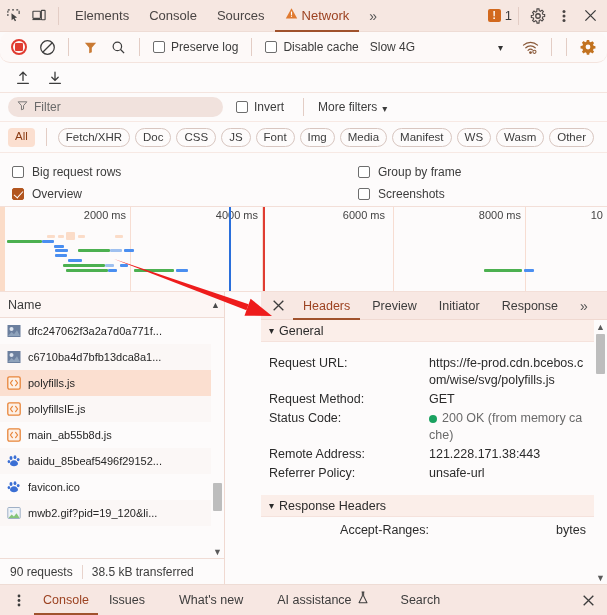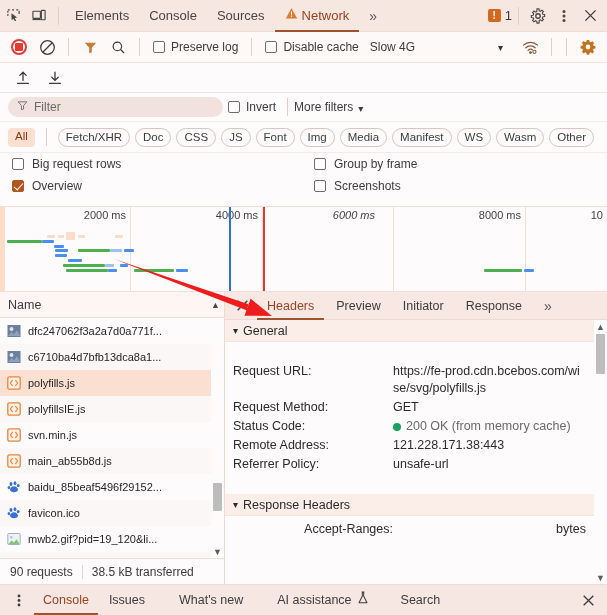--- a/index.html
+++ b/index.html
@@ -25,51 +25,51 @@
   }
   .tab.active{ color:#9c4221; box-shadow: inset 0 -2px 0 #a0522d;}
   .topbar .spacer{ flex:1;}
   .warnbadge{ display:flex; align-items:center; gap:4px; font-size:13px; color:#3c3c3c;}
   .warn-sq{ width:13px;height:13px;background:#d2691e;color:#fff;font-size:10px;line-height:13px;text-align:center;border-radius:2px;font-weight:bold;}
   .chev{ font-size:14px; color:#555; letter-spacing:-2px;}
 
   
   .nettool{
     height:31px; display:flex; align-items:center; gap:2px; padding:0 6px;
-    background:#fdf9f8; border-bottom:1px solid #f4e4de; flex:none;
+    background:#fdf9f8; border-bottom:1px solid #f4e4de; flex:none;border-radius:10px;
   }
   .rec-dot{ width:16px;height:16px;border:2px solid #e03c31;border-radius:50%;display:flex;align-items:center;justify-content:center;}
   .rec-dot i{ width:8px;height:8px;background:#e03c31;border-radius:1px;display:block;}
   .cbx{ width:12px;height:12px;border:1px solid #6d6d6d;border-radius:2px;background:#fff;display:inline-block;flex:none;}
   .cbx.on{ background:#b2551e;border-color:#b2551e;position:relative;}
   .cbx.on:after{content:"";position:absolute;left:3px;top:0px;width:4px;height:8px;border:solid #fff;border-width:0 1.6px 1.6px 0;transform:rotate(42deg);}
   .lblchk{ display:flex;align-items:center;gap:6px;font-size:12px;color:#3c3c3c;padding:0 5px;white-space:nowrap;}
   .throttle{ font-size:12px;padding:0 4px; white-space:nowrap;}
 
   
   .iorow{ height:30px; display:flex; align-items:center; gap:6px; padding:0 10px;
           background:#fdfbfb; border-bottom:1px solid #f4e4de; flex:none;}
 
   
-  .filterrow{ height:29px; display:flex; align-items:center; padding:0 8px; 
+  .filterrow{ height:29px; display:flex; align-items:center; padding:0 8px; gap:8px;
               background:#fdfbfb; border-bottom:1px solid #f7e9e4; flex:none;}
   .filterbox{ flex:0 0 215px; height:20px; background:#f1e2dd; border-radius:10px;
               display:flex; align-items:center; gap:6px; padding:0 9px; color:#6a6a6a; font-size:12px;}
   .morefilters{ font-size:12px; color:#3c3c3c; display:flex;align-items:flex-end;gap:5px;white-space:nowrap;}
 
   
   .chiprow{ height:31px; display:flex; align-items:center; gap:5px; padding:0 8px;
             background:#fdfbfb; border-bottom:1px solid #f7e9e4; flex:none; }
   .chip{ height:19px; padding:0 7px; border:1px solid #d8c6c0; border-radius:10px;
          font-size:11.5px; line-height:17px; color:#3c3c3c; background:#fdfbfb; white-space:nowrap;}
   .chip.all{ border:none; background:#fbdfd0; color:#8a3a12; padding:0 7px; border-radius:4px;}
 
   
   .optsrow{ flex:none; background:#fdfbfb; border-bottom:1px solid #f3dfd8; padding:4px 0 5px 0;}
-  .optline{ display:flex; height:22px; align-items:flex-start;}
+  .optline{ display:flex; height:22px; align-items:flex-end;gap:44px;}
   .optcell{ display:flex; align-items:center; gap:8px; font-size:12px;}
   .optcell.c1{ width:310px; padding-left:12px;}
   .optcell.c2{ padding-left:4px;}
 
   
   .overview{ height:85px; position:relative; background:#fdfbfb; border-bottom:1px solid #f3dfd8; flex:none; overflow:hidden;}
   .ovgrid{ position:absolute; inset:0;}
   .ovline{ position:absolute; top:0; bottom:0; width:1px; background:#f7ddd2;}
   .ovlabel{ position:absolute; top:2px; font-size:11px; color:#444; transform:translateX(-100%); padding-right:4px; white-space:nowrap;}
   .band{ position:absolute; height:3px; border-radius:1px;}
@@ -84,21 +84,21 @@
   .lp-list{ flex:1; overflow:hidden; position:relative;}
   .row{ height:26px; display:flex; align-items:center; gap:7px; padding:0 6px; font-size:11px; color:#262626; white-space:nowrap;}
   .row:nth-child(even){ background:#fbf7f6;}
   .row.sel{ background:#fbdfd0 !important;}
   .fico{ width:15px; height:15px; flex:none; display:flex; align-items:center; justify-content:center;}
   .rowname{ overflow:hidden; text-overflow:ellipsis;}
   .lp-foot{ height:26px; display:flex; align-items:center; gap:9px; padding:0 10px; font-size:12px;
             border-top:1px solid #f0dcd5; background:#fdfbfb; flex:none;}
   .footsep{ width:1px; height:14px; background:#e8d3cc;}
 
-  .rightpane{ flex:1; display:flex; flex-direction:column; min-width:0; min-height:0; position:relative;}
+  .rightpane{ flex:1; display:flex; flex-direction:column; min-width:0; min-height:0; position:relative;margin-left:36px;}
   .rp-tabs{ height:28px; display:flex; align-items:center; gap:2px; background:#f8e8e3;
             border-bottom:1px solid #f0d9d1; flex:none; padding-left:4px;}
   .rtab{ padding:0 10px; height:28px; line-height:28px; font-size:12.5px; color:#3c3c3c; white-space:nowrap;}
   .rtab.active{ color:#9c4221; box-shadow: inset 0 -2px 0 #a0522d;}
   .rp-body{ flex:1; overflow:hidden; position:relative; background:#fdfbfb;}
   .sect-head{ height:22px; display:flex; align-items:center; gap:5px; padding:0 8px; font-size:12.5px;
               background:#fbeee9; border-bottom:1px solid #f5e2dc; color:#2b2b2b;}
   .kvrow{ display:flex; padding:1px 8px; font-size:12.5px; line-height:17px;}
   .kvk{ width:160px; flex:none; color:#2b2b2b;}
   .kvv{ flex:1; color:#2b2b2b; word-break:break-all;}
@@ -319,21 +319,21 @@
   </div>
 
   <div class="overview">
     <div class="ov-left-edge"></div>
     <div class="ovgrid" id="ovgrid">
         <div class="ovline" style="left: 130px;"></div>
         <div class="ovlabel" style="left: 130px;">2000 ms</div>
         <div class="ovline" style="left: 262px;"></div>
         <div class="ovlabel" style="left: 262px;">4000 ms</div>
         <div class="ovline" style="left: 393px;"></div>
-        <div class="ovlabel" style="left: 379px; font-style: italic;">6000 ms</div>
+        <div class="ovlabel" style="left: 389px;">6000 ms</div>
         <div class="ovline" style="left: 525px;"></div>
         <div class="ovlabel" style="left: 525px;">8000 ms</div>
         <div class="ovlabel" style="left: 607px;">10</div>
       </div>
     <div id="ovbands">
         <div class="band" style="left: 7px; top: 33px; width: 35px; height: 3px; background: rgb(76, 176, 80);"></div>
         <div class="band" style="left: 42px; top: 33px; width: 12px; height: 3px; background: rgb(74, 142, 240);"></div>
         <div class="band" style="left: 47px; top: 28px; width: 8px; height: 3px; background: rgb(251, 220, 200);"></div>
         <div class="band" style="left: 58px; top: 28px; width: 6px; height: 3px; background: rgb(251, 220, 200);"></div>
         <div class="band" style="left: 66px; top: 25px; width: 9px; height: 8px; background: rgb(251, 220, 200);"></div>
@@ -410,29 +410,20 @@
               </span>
               <span class="rowname">polyfillsIE.js</span>
             </div>
             <div class="row">
               <span class="fico">
                 <svg width="14" height="14" viewBox="0 0 14 14">
                   <rect x="0.8" y="0.8" width="12.4" height="12.4" rx="1.6" fill="#fdf0e6" stroke="#e8853a" stroke-width="1.3"></rect>
                   <path d="M5.4 4.4L3.4 7l2 2.6M8.6 4.4L10.6 7l-2 2.6" fill="none" stroke="#e8853a" stroke-width="1.2" stroke-linecap="round" stroke-linejoin="round"></path>
                 </svg>
               </span>
-              <span class="rowname">svn.min.js</span>
-            </div>
-            <div class="row">
-              <span class="fico">
-                <svg width="14" height="14" viewBox="0 0 14 14">
-                  <rect x="0.8" y="0.8" width="12.4" height="12.4" rx="1.6" fill="#fdf0e6" stroke="#e8853a" stroke-width="1.3"></rect>
-                  <path d="M5.4 4.4L3.4 7l2 2.6M8.6 4.4L10.6 7l-2 2.6" fill="none" stroke="#e8853a" stroke-width="1.2" stroke-linecap="round" stroke-linejoin="round"></path>
-                </svg>
-              </span>
               <span class="rowname">main_ab55b8d.js</span>
             </div>
             <div class="row">
               <span class="fico">
                 <svg width="14" height="14" viewBox="0 0 14 14">
                   <ellipse cx="4" cy="4" rx="1.5" ry="2" fill="#3b6fd4"></ellipse>
                   <ellipse cx="8" cy="3.2" rx="1.4" ry="1.9" fill="#3b6fd4"></ellipse>
                   <ellipse cx="11.2" cy="5.6" rx="1.4" ry="1.7" fill="#3b6fd4"></ellipse>
                   <ellipse cx="1.9" cy="7.6" rx="1.3" ry="1.6" fill="#3b6fd4"></ellipse>
                   <path d="M7 6.2c2.3 0 4 1.9 4 3.6s-1.9 2.4-4 2.4-4-.7-4-2.4 1.7-3.6 4-3.6z" fill="#3b6fd4"></path>
@@ -490,21 +481,21 @@
         <div class="rtab">Initiator</div>
         <div class="rtab">Response</div>
         <div class="rtab"><span class="chev">»</span></div>
       </div>
       <div class="rp-body">
         <div id="secthost" style="padding-right:13px">
             <div class="sect-head">
               <span style="font-size: 10px;">▾</span>
               <span>General</span>
             </div>
-            <div style="padding: 20px 0px;">
+            <div style="padding: 12px 0px;">
               <div class="kvrow">
                 <div class="kvk">Request URL:</div>
                 <div class="kvv">https://fe-prod.cdn.bcebos.com/wise/svg/polyfills.js</div>
               </div>
               <div class="kvrow">
                 <div class="kvk">Request Method:</div>
                 <div class="kvv">GET</div>
               </div>
               <div class="kvrow">
                 <div class="kvk">Status Code:</div>

